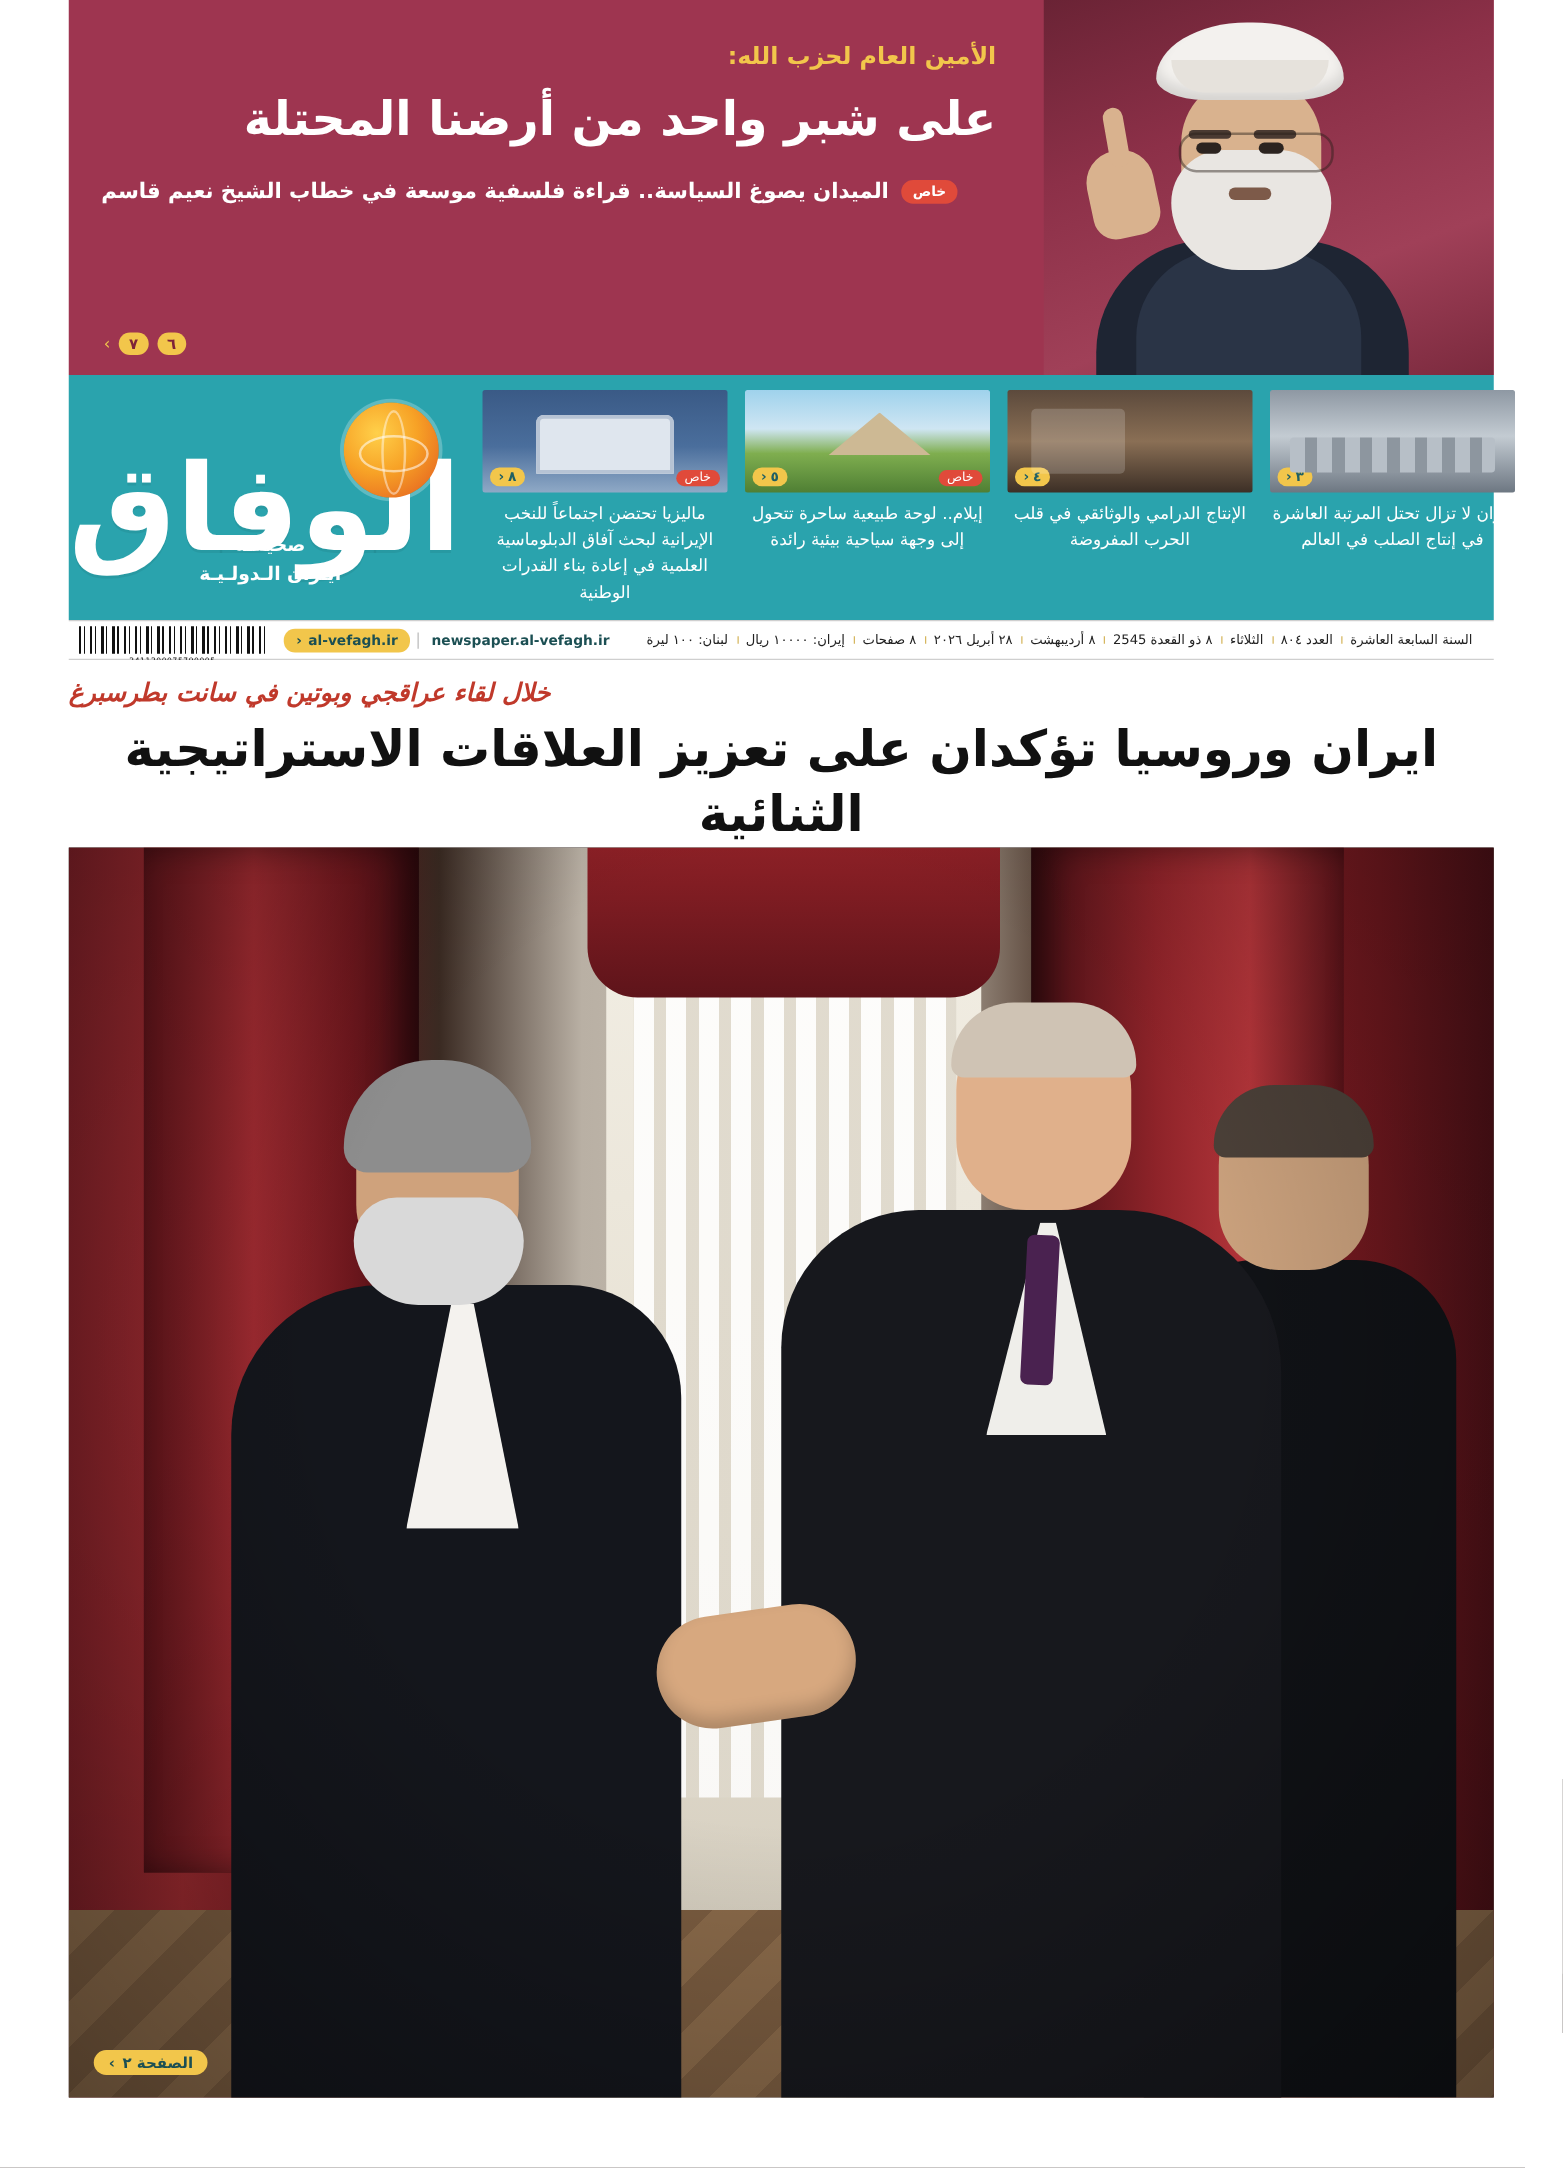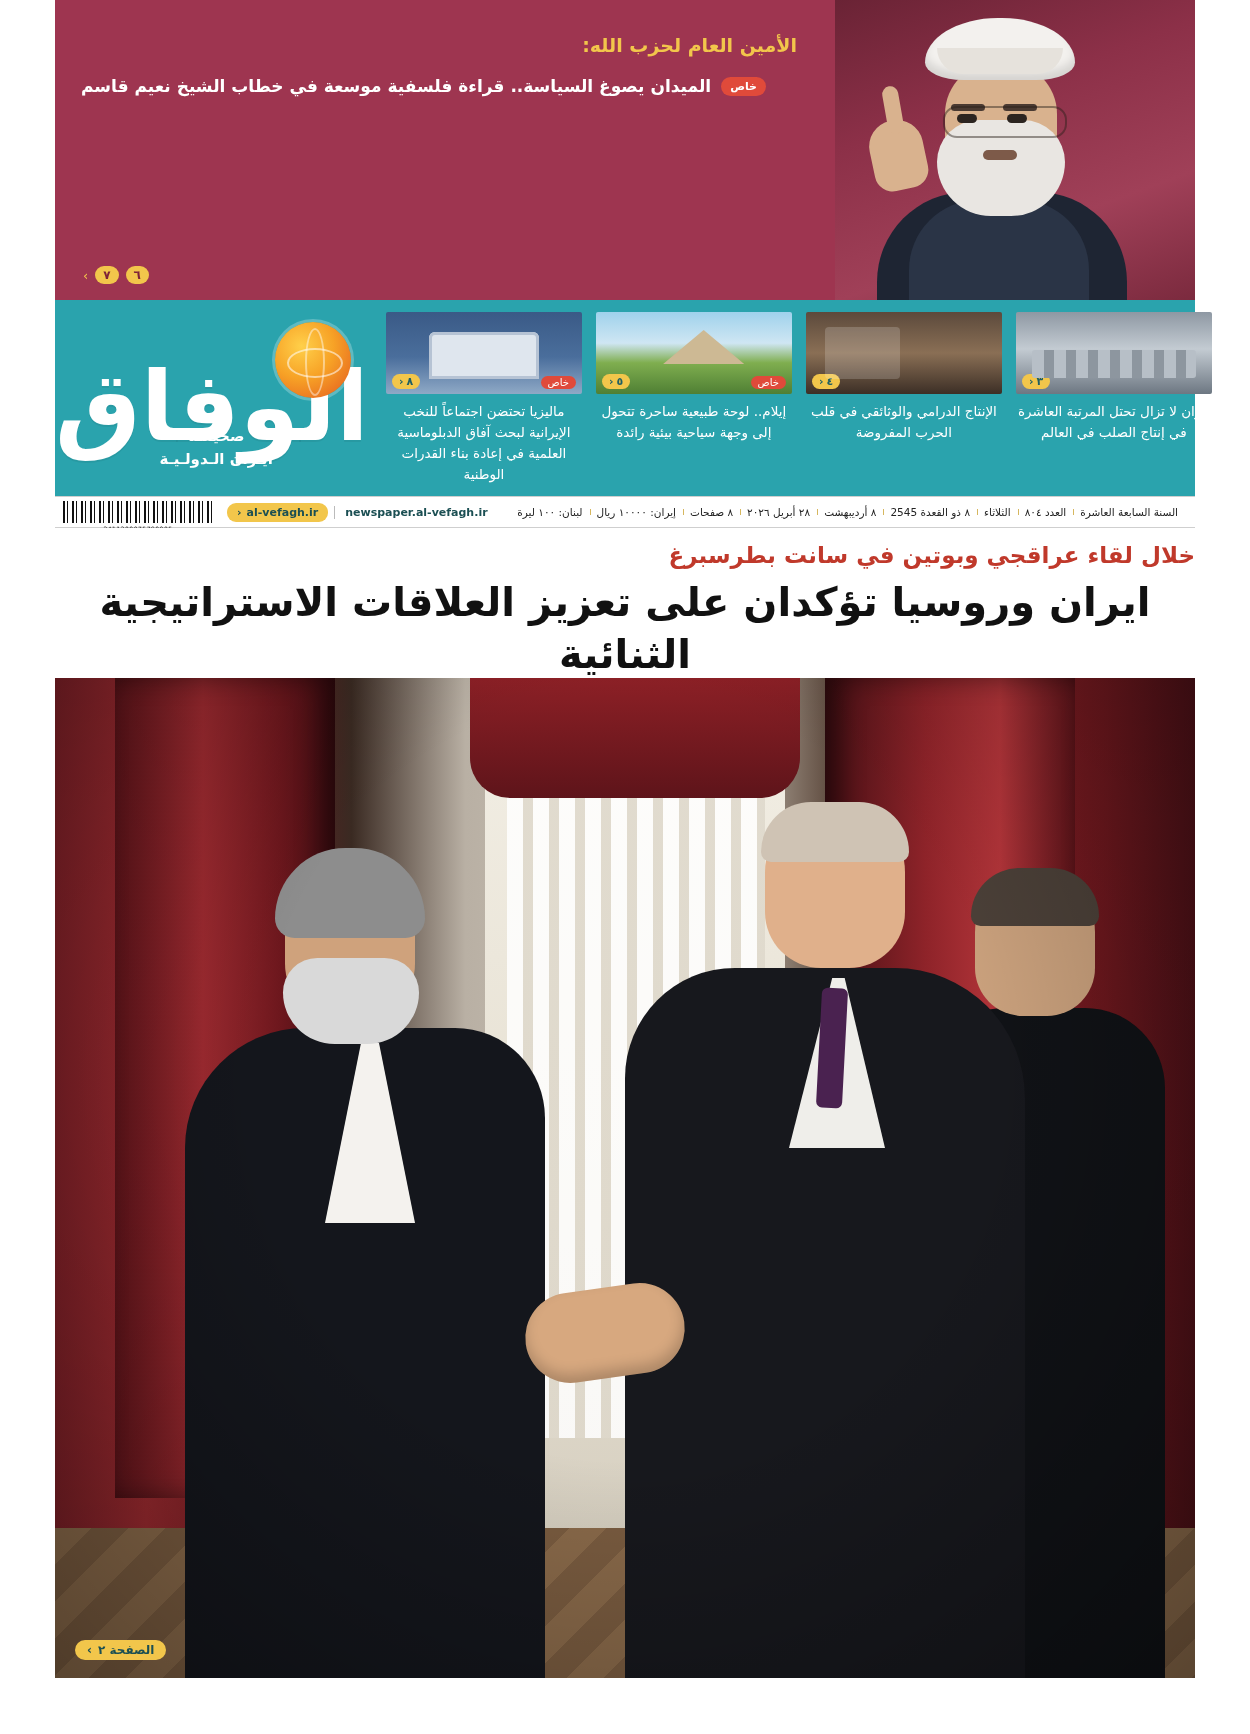--- a/index.html
+++ b/index.html
@@ -67,21 +67,21 @@
   .barcode{height:22px;width:150px;background:repeating-linear-gradient(90deg,#111 0 2px,#fff 2px 4px,#111 4px 5px,#fff 5px 9px);margin:0 8px;position:relative;}
   .barcode-num{position:absolute;left:0;bottom:-9px;width:100%;text-align:center;font-size:6px;color:#111;letter-spacing:.5px;}
   .url-chip{background:#f2c64b;color:#1b4f53;font-weight:bold;font-size:11px;padding:3px 10px;border-radius:9px;margin:0 6px;display:flex;align-items:center;gap:5px;}
   .url-plain{color:#1b4f53;font-size:11px;font-weight:bold;padding:0 10px;border-left:1px solid #bbb;}
   .info-items{display:flex;align-items:center;gap:0;padding-right:10px;}
   .info-items span{padding:0 7px;position:relative;white-space:nowrap;}
   .info-items span:not(:last-child):after{content:"";position:absolute;left:0;top:3px;bottom:3px;width:1px;background:#d6b75f;}
 
   
   .main-wrap{position:absolute;left:55px;top:528px;width:1140px;height:1150px;background:#fff;}
-  .main-kicker{text-align:right;color:#c0392b;font-size:23px;font-weight:bold;padding:14px 0 6px;}
+  .main-kicker{text-align:left;color:#c0392b;font-size:20px;font-weight:bold;padding:14px 0 6px;font-style:italic;}
   .main-head{text-align:center;color:#111;font-size:40px;font-weight:bold;line-height:1.3;padding:2px 14px 10px;}
   .main-bullets{display:flex;flex-direction:row-reverse;justify-content:center;gap:18px;font-size:14px;font-weight:bold;color:#1a1a1a;padding-bottom:12px;}
   .main-bullets i{font-style:normal;color:#c0392b;margin-left:5px;}
 
   .photo{position:absolute;left:0;top:150px;width:1140px;height:1000px;overflow:hidden;background:#2b1d18;}
   .bg-wall{position:absolute;inset:0;background:linear-gradient(90deg,#7a1f26 0%,#9a2a2f 8%,#6e1a20 18%,#3a2a22 26%,#b9b0a4 36%,#cfc8bb 58%,#4a3428 70%,#8d2026 80%,#6b171d 92%,#4a1016 100%);}
   .curtain-l{position:absolute;left:60px;top:0;width:220px;height:820px;background:linear-gradient(90deg,#5e141a,#9d2a30 40%,#6d171d 75%,#420d12);box-shadow:inset -14px 0 26px rgba(0,0,0,.45);}
   .curtain-r{position:absolute;right:120px;top:0;width:250px;height:860px;background:linear-gradient(90deg,#450f14,#8e2329 40%,#b4353a 70%,#5e141a);box-shadow:inset 14px 0 26px rgba(0,0,0,.45);}
   .window{position:absolute;left:430px;top:30px;width:300px;height:830px;background:linear-gradient(180deg,#f2eee4 0%,#e6e0d2 60%,#d6cfc0 100%);}
   .sheer{position:absolute;left:452px;top:60px;width:258px;height:700px;background:repeating-linear-gradient(90deg,rgba(255,255,255,.85) 0 16px,rgba(222,216,203,.85) 16px 26px);}
@@ -126,20 +126,21 @@
         <div class="eye l"></div>
           <div class="eye r"></div>
         <div class="glasses"></div>
         <div class="mouth"></div>
         <div class="turban"></div>
       </div>
     </div>
 
     <div class="banner-text">
       <div class="kicker">الأمين العام لحزب الله:</div>
+      <div class="banner-head">على شبر واحد من أرضنا المحتلة</div>
       <div class="banner-sub">
         <span>الميدان يصوغ السياسة.. قراءة فلسفية موسعة في خطاب الشيخ نعيم قاسم</span>
         <span class="tag-pill">خاص</span>
       </div>
     </div>
 
     <div class="page-nums">
       <span class="pchev">‹</span>
       <span class="pnum">٧</span>
       <span class="pnum">٦</span>

